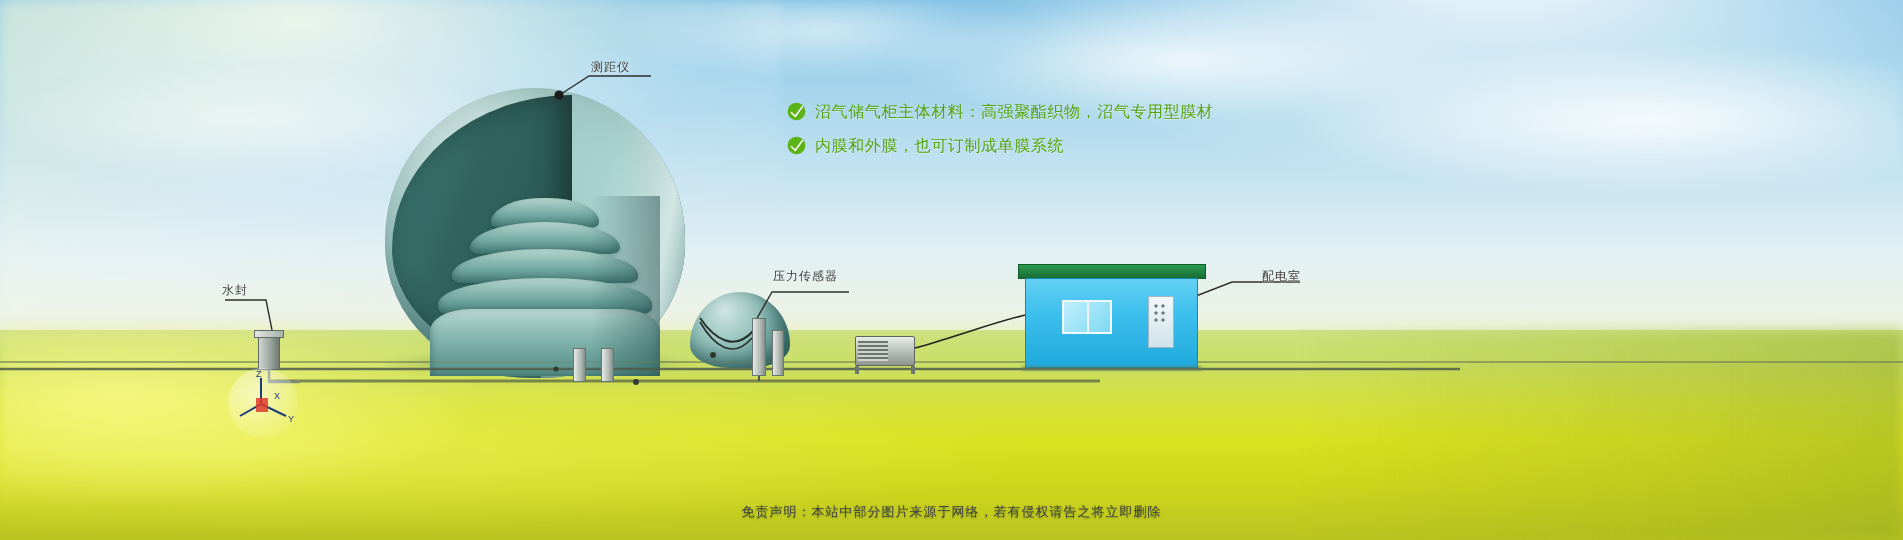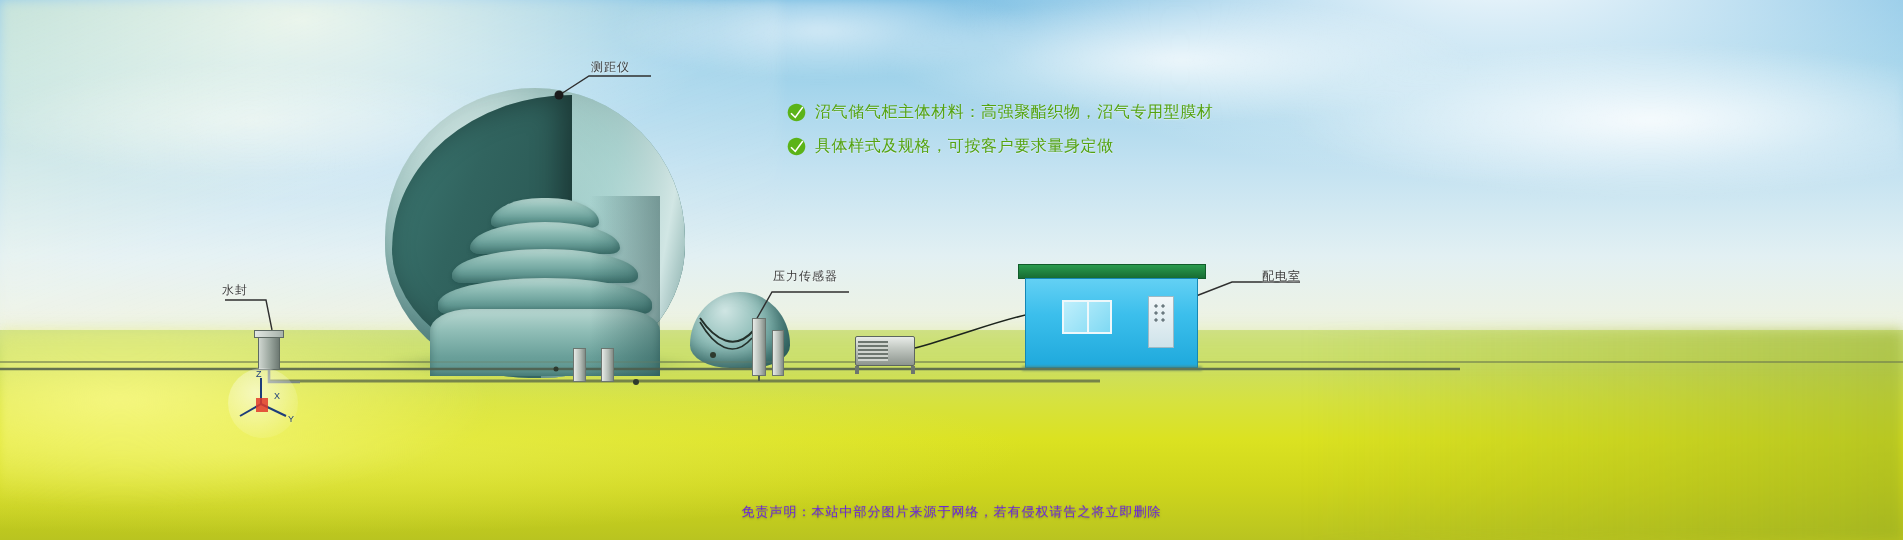--- a/index.html
+++ b/index.html
@@ -208,21 +208,21 @@
   .subhead{
     font-size:28px; color:#5a5f62; letter-spacing:2px; line-height:1.2;
     text-shadow:0 1px 2px rgba(255,255,255,0.6);
   }
   .headline{
     margin-top:8px;
     font-size:45px; font-weight:bold; color:#141414; letter-spacing:1px; line-height:1.18;
     text-shadow:0 1px 3px rgba(255,255,255,0.55);
   }
   .bullets{ margin-top:22px; }
-  .bullet{ display:flex; align-items:center; margin-bottom:13px; }
+  .bullet{ display:flex; margin-bottom:13px; }
   .check{ width:19px; height:19px; flex:0 0 19px; margin-right:9px; position:relative; }
   .check svg{ display:block; }
   .bullet-text{
     font-size:16px; color:#55a30f; line-height:1.3; letter-spacing:0.6px;
     text-shadow:0 1px 1px rgba(255,255,255,0.5);
   }
 
   
   .lbl{
     position:absolute; font-size:12px; color:#3b3b3b; letter-spacing:1px; white-space:nowrap;
@@ -231,21 +231,21 @@
   .lbl-rangefinder{ left:591px; top:59px; }
   .lbl-waterseal{   left:222px; top:282px; }
   .lbl-pressure{    left:773px; top:268px; }
   .lbl-powerroom{   left:1262px; top:268px; }
 
   .leader{ position:absolute; stroke:#2f2f2f; stroke-width:1.4; fill:none; }
 
   
   .disclaimer{
     position:absolute; left:0; top:503px; width:1903px; text-align:center;
-    font-size:13px; color:#6d28d9; letter-spacing:1px;
+    font-size:13px; color:#404040; letter-spacing:1px;
     text-shadow:0 1px 2px rgba(90,110,30,0.55);
   }
 </style>
 </head>
 <body>
 
 <div id="stage">
 
   <div class="sky"></div>
   <div class="sky-clouds"></div>
@@ -340,28 +340,28 @@
       <div class="bullet">
         <span class="check">
           <svg width="19" height="19" viewBox="0 0 19 19">
             <path d="M9.5 0.7 C14.3 0.7 18.3 4.6 18.3 9.5 C18.3 14.4 14.3 18.3 9.5 18.3 C4.7 18.3 0.7 14.4 0.7 9.5 C0.7 4.6 4.7 0.7 9.5 0.7 Z" fill="#5bb318"></path>
             <path d="M4.6 9.8 L8.1 13.2 L15.2 3.6 L16.4 4.6 L8.4 15.6 L3.4 10.8 Z" fill="#ffffff"></path>
           </svg>
         </span>
         <span class="bullet-text">沼气储气柜主体材料：高强聚酯织物，沼气专用型膜材</span>
       </div>
 
-
       <div class="bullet">
         <span class="check">
           <svg width="19" height="19" viewBox="0 0 19 19">
             <path d="M9.5 0.7 C14.3 0.7 18.3 4.6 18.3 9.5 C18.3 14.4 14.3 18.3 9.5 18.3 C4.7 18.3 0.7 14.4 0.7 9.5 C0.7 4.6 4.7 0.7 9.5 0.7 Z" fill="#5bb318"></path>
             <path d="M4.6 9.8 L8.1 13.2 L15.2 3.6 L16.4 4.6 L8.4 15.6 L3.4 10.8 Z" fill="#ffffff"></path>
           </svg>
         </span>
-        <span class="bullet-text">具体样式及规格，可按客户要求量身定做</span>
+        <span class="bullet-text">内膜和外膜，也可订制成单膜系统</span>
       </div>
+
     </div>
   </div>
 
   <div class="disclaimer">免责声明：本站中部分图片来源于网络，若有侵权请告之将立即删除</div>
 
 </div>
 
 </body></html>

